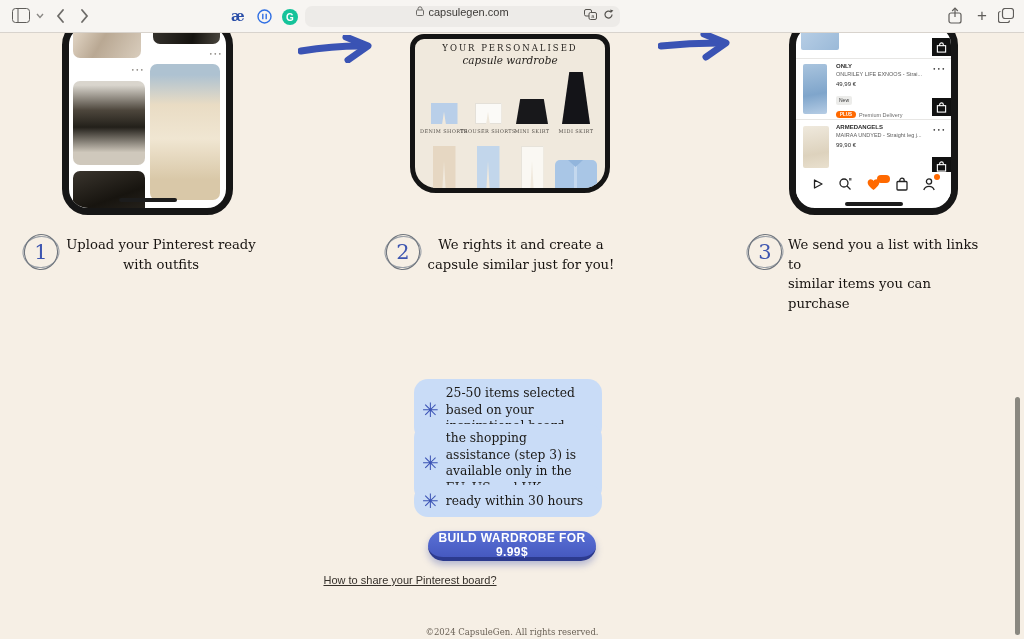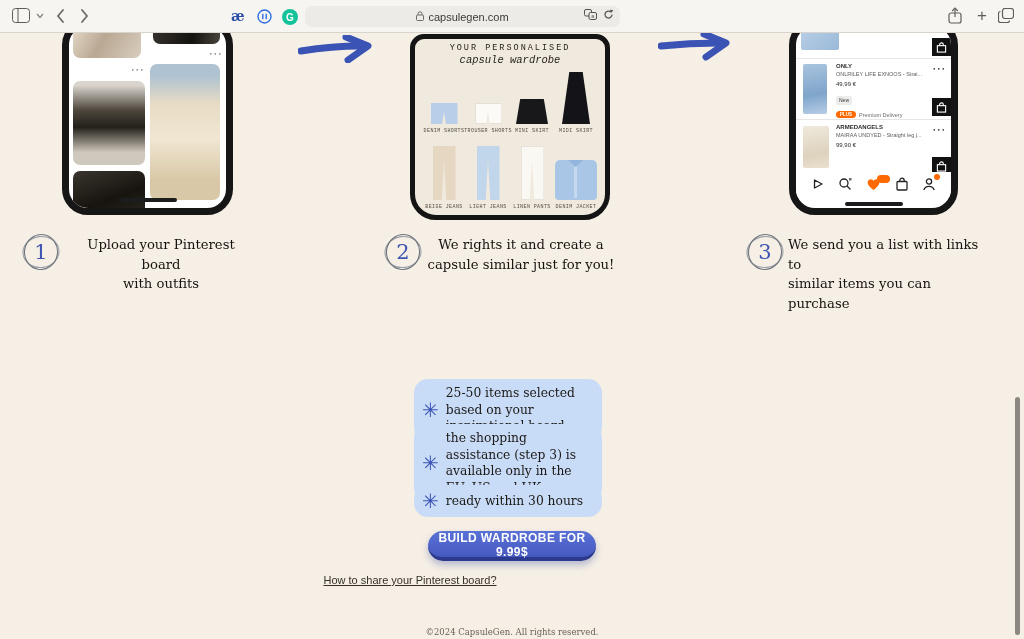--- a/index.html
+++ b/index.html
@@ -3,33 +3,33 @@
 <meta charset="utf-8">
 <style>
   * { margin:0; padding:0; box-sizing:border-box; }
   html,body { width:1024px; height:639px; font-family:"DejaVu Serif", serif; }
   .window { position:relative; width:1024px; height:639px; background:#f6efe5; overflow:hidden; }
 
   
   .toolbar { position:absolute; top:0; left:0; width:1024px; height:33px; background:#f7f5f2; border-bottom:1px solid #d8d3cd; z-index:50; }
   .tb { position:absolute; display:flex; align-items:center; justify-content:center; color:#5f5d5a; }
   .tb svg { display:block; }
-  .addr { position:absolute; left:305px; top:6px; width:315px; height:21px; background:#edebe8; border-radius:7px; display:flex; align-items:center; justify-content:center; gap:4px; font-family:"Liberation Sans",sans-serif; font-size:11px; color:#3c3a37; }
+  .addr { position:absolute; left:305px; top:6px; width:315px; height:21px; background:#edebe8; border-radius:7px; display:flex; align-items:flex-start; justify-content:center; gap:4px; font-family:"Liberation Sans",sans-serif; font-size:11px; color:#3c3a37; }
   .addr-right { position:absolute; right:6px; top:3px; display:flex; gap:6px; align-items:center; }
   .ext-ae { font-family:"DejaVu Serif",serif; font-weight:bold; color:#2b4fa8; font-size:14px; }
   .gram { width:16px; height:16px; border-radius:50%; background:#15c39a; color:#fff; font-family:"Liberation Sans",sans-serif; font-weight:bold; font-size:10px; display:flex; align-items:center; justify-content:center; }
   .plusbtn { font-family:"Liberation Sans",sans-serif; font-size:17px; color:#5f5d5a; }
 
   
   .page { position:absolute; top:33px; left:0; width:1024px; height:606px; background:#f6efe5; overflow:hidden; }
 
   
   .phone { position:absolute; background:#fff; overflow:hidden; }
   .phone1 { left:62px; top:-14px; width:171px; height:196px; border:7px solid #161616; border-radius:26px; }
-  .phone2 { left:410px; top:1px; width:200px; height:186px; border:5px solid #141414; border-radius:14px 14px 26px 26px; background:#f0e9dd;font-family:Liberation Mono, monospace; }
+  .phone2 { left:410px; top:1px; width:200px; height:159px; border:5px solid #141414; border-radius:14px 14px 26px 26px; background:#f0e9dd; }
   .phone3 { left:789px; top:-14px; width:169px; height:196px; border:7px solid #161616; border-radius:26px; }
   .home-bar { position:absolute; left:50%; transform:translateX(-50%); width:58px; height:4px; border-radius:2px; background:#1c1c1c; z-index:5; }
 
   
   .pin { position:absolute; border-radius:7px; }
   .pin-dots { position:absolute; font-size:6px; color:#8e8a84; letter-spacing:1px; }
 
   
   .wtitle { margin-top:4px; text-align:center; font-size:8.5px; letter-spacing:2px; color:#26231f; }
   .wsub { text-align:center; font-style:italic; font-size:10.5px; color:#26231f; margin-top:1px; }
@@ -310,21 +310,21 @@
     </div>
 
     <div class="step-circle" style="left:21px;top:199px;">
       <svg width="40" height="40" viewBox="0 0 40 40">
           <ellipse cx="20" cy="20" rx="18" ry="15.5" fill="none" stroke="#9aa0a8" stroke-width="1.1" transform="rotate(-7 20 20)"></ellipse>
           <ellipse cx="20" cy="20" rx="16.5" ry="17.5" fill="none" stroke="#70767e" stroke-width="1.1" transform="rotate(9 20 20)"></ellipse>
         </svg>
       <div class="step-num">1</div>
     </div>
     <div class="step-text" style="left:66px;top:202px;width:190px;text-align:center;">
-      <div>Upload your Pinterest board</div>
+      <div>Upload your Pinterest ready</div>
       <div>with outfits</div>
     </div>
 
     <div class="step-circle" style="left:383px;top:199px;">
       <svg width="40" height="40" viewBox="0 0 40 40">
           <ellipse cx="20" cy="20" rx="18" ry="15.5" fill="none" stroke="#9aa0a8" stroke-width="1.1" transform="rotate(-7 20 20)"></ellipse>
           <ellipse cx="20" cy="20" rx="16.5" ry="17.5" fill="none" stroke="#70767e" stroke-width="1.1" transform="rotate(9 20 20)"></ellipse>
         </svg>
       <div class="step-num">2</div>
     </div>

